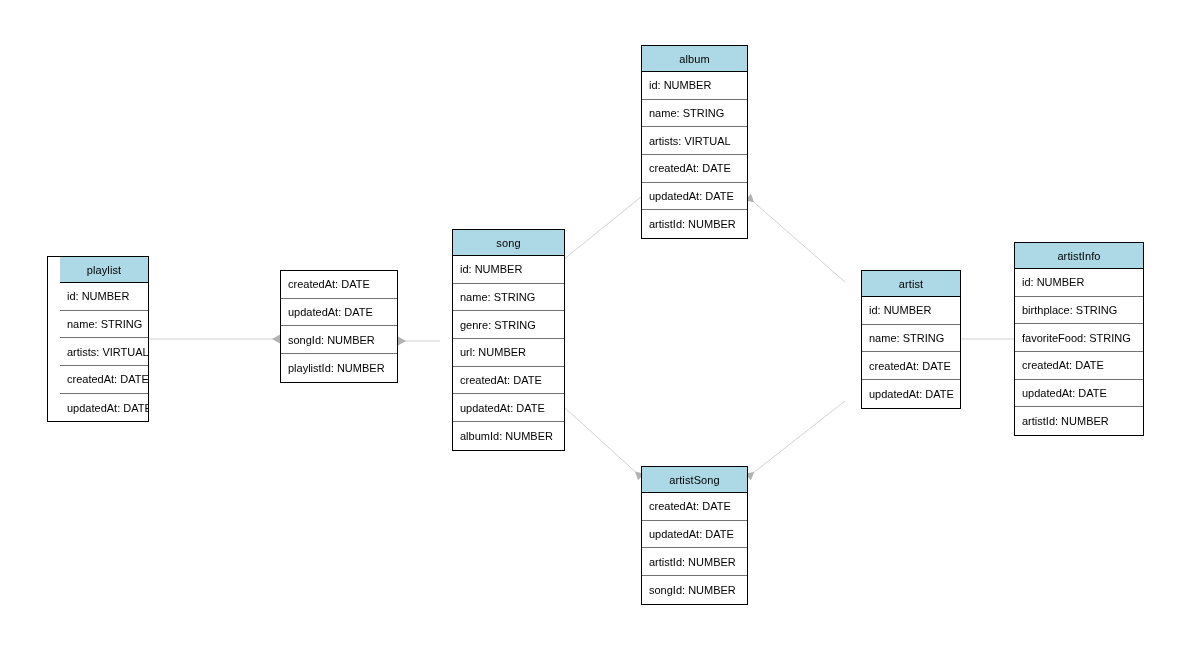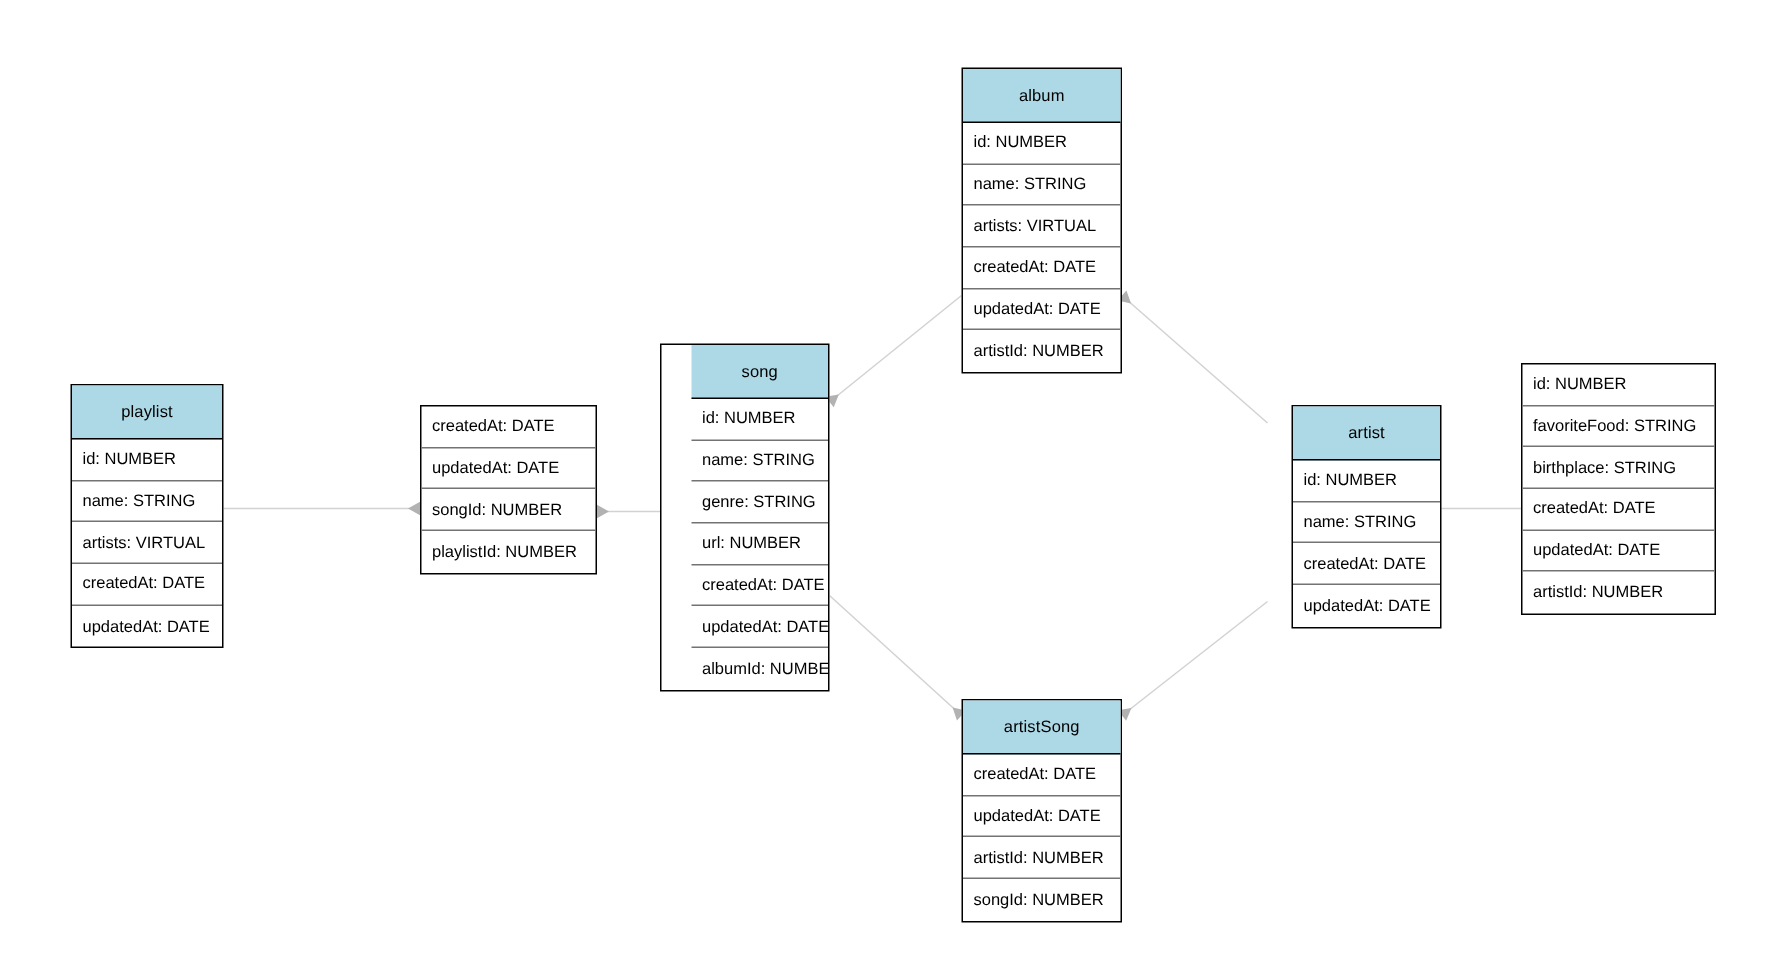--- a/index.html
+++ b/index.html
@@ -26,21 +26,21 @@
   .erd-table {
     position: absolute;
     box-sizing: border-box;
     border: 1.4px solid #000000;
     background: #ffffff;
     font-size: 11px;
     color: #000000;
   }
   .erd-header {
     box-sizing: border-box;
-    height: 36px;
+    height: 26px;
     border-bottom: 1px solid #000000;
     display: flex;
     align-items: center;
     justify-content: center;
     font-size: 11px;
     letter-spacing: 0.1px;
   }
   .erd-row {
     box-sizing: border-box;
     height: 27.7px;
@@ -82,35 +82,35 @@
       </g>
       <g>
         <line x1="845" y1="401" x2="748" y2="477" stroke="#d2d2d2" stroke-width="1"></line>
         <polygon points="745.2246439415393,473.4577692411751 750.7753560584607,480.5422307588249 754.2972991267998,472.0660336738476" fill="#b2b2b2"></polygon>
       </g>
       <g>
         <line x1="945" y1="339" x2="1014" y2="339" stroke="#d2d2d2" stroke-width="1"></line>
       </g>
     </svg>
   <div id="tables">
-      <div class="erd-table" style="left: 47px; top: 256px; width: 102px; border-color: rgb(0, 0, 0);">
+      <div class="erd-table" style="left: 47px; top: 256px; width: 102px; border-color: rgb(0, 0, 0); padding-left: 12px;">
     <div class="erd-header" style="background: rgb(173, 216, 230);">playlist</div>
   <div class="erd-row">id: NUMBER</div>
         <div class="erd-row">name: STRING</div>
         <div class="erd-row">artists: VIRTUAL</div>
         <div class="erd-row">createdAt: DATE</div>
         <div class="erd-row">updatedAt: DATE</div>
       </div>
       <div class="erd-table" style="left: 280px; top: 270px; width: 118px; border-color: rgb(0, 0, 0);">
   <div class="erd-row">createdAt: DATE</div>
         <div class="erd-row">updatedAt: DATE</div>
         <div class="erd-row">songId: NUMBER</div>
         <div class="erd-row">playlistId: NUMBER</div>
       </div>
-      <div class="erd-table" style="left: 440px; top: 229px; width: 113px; border-color: rgb(0, 0, 0); padding-left: 20px;">
+      <div class="erd-table" style="left: 452px; top: 229px; width: 113px; border-color: rgb(0, 0, 0);">
     <div class="erd-header" style="background: rgb(173, 216, 230);">song</div>
   <div class="erd-row">id: NUMBER</div>
         <div class="erd-row">name: STRING</div>
         <div class="erd-row">genre: STRING</div>
         <div class="erd-row">url: NUMBER</div>
         <div class="erd-row">createdAt: DATE</div>
         <div class="erd-row">updatedAt: DATE</div>
         <div class="erd-row">albumId: NUMBER</div>
       </div>
       <div class="erd-table" style="left: 641px; top: 45px; width: 107px; border-color: rgb(0, 0, 0);">
@@ -123,23 +123,24 @@
         <div class="erd-row">artistId: NUMBER</div>
       </div>
       <div class="erd-table" style="left: 845px; top: 270px; width: 100px; border-color: rgb(0, 0, 0); margin-left: 16px;">
     <div class="erd-header" style="background: rgb(173, 216, 230);">artist</div>
   <div class="erd-row">id: NUMBER</div>
         <div class="erd-row">name: STRING</div>
         <div class="erd-row">createdAt: DATE</div>
         <div class="erd-row">updatedAt: DATE</div>
       </div>
       <div class="erd-table" style="left: 1014px; top: 242px; width: 130px; border-color: rgb(0, 0, 0);">
+    <div class="erd-header" style="background: rgb(173, 216, 230);">artistInfo</div>
   <div class="erd-row">id: NUMBER</div>
+        <div class="erd-row">birthplace: STRING</div>
         <div class="erd-row">favoriteFood: STRING</div>
-        <div class="erd-row">birthplace: STRING</div>
         <div class="erd-row">createdAt: DATE</div>
         <div class="erd-row">updatedAt: DATE</div>
         <div class="erd-row">artistId: NUMBER</div>
       </div>
       <div class="erd-table" style="left: 641px; top: 466px; width: 107px; border-color: rgb(0, 0, 0);">
     <div class="erd-header" style="background: rgb(173, 216, 230);">artistSong</div>
   <div class="erd-row">createdAt: DATE</div>
         <div class="erd-row">updatedAt: DATE</div>
         <div class="erd-row">artistId: NUMBER</div>
         <div class="erd-row">songId: NUMBER</div>

